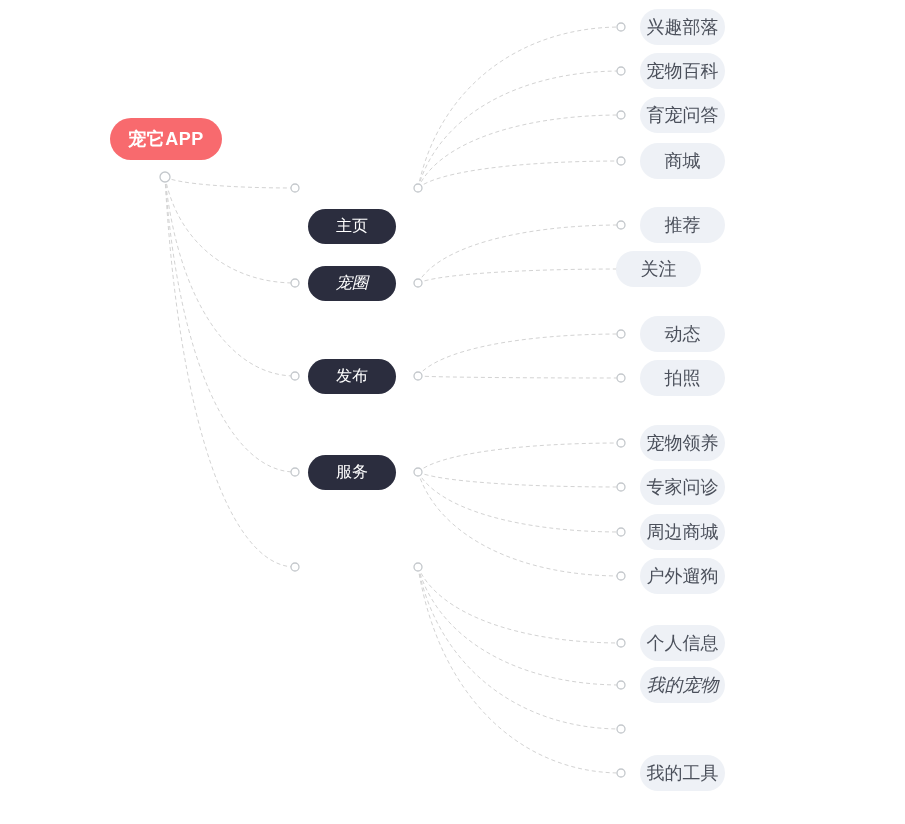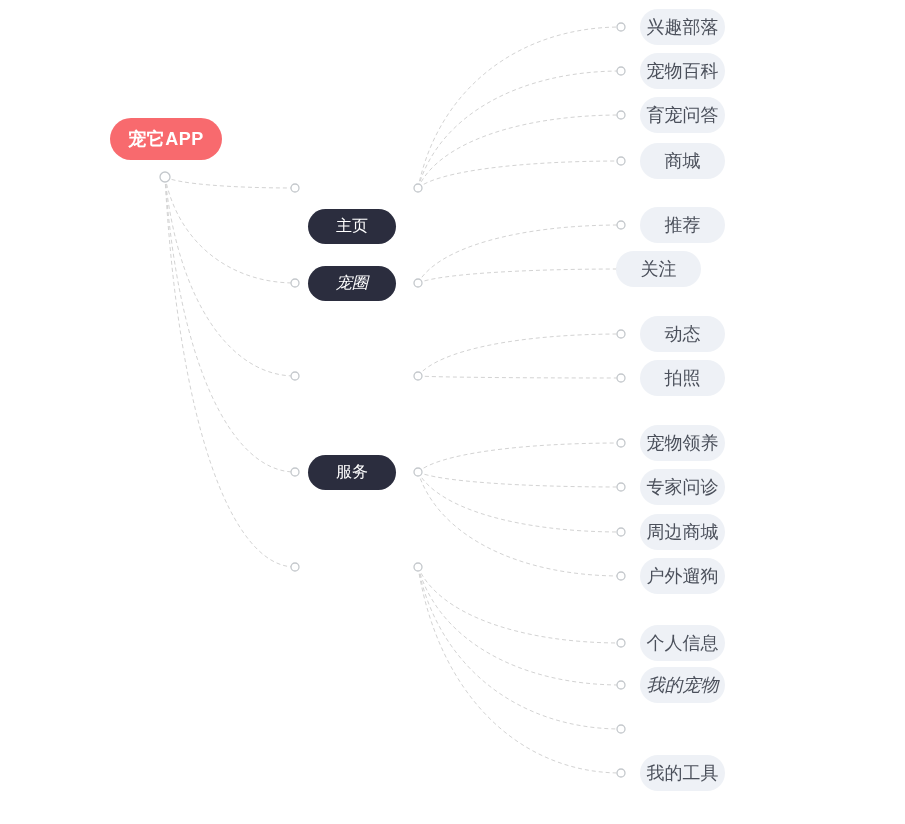--- a/index.html
+++ b/index.html
@@ -115,20 +115,21 @@
       <circle cx="621" cy="643" r="4" fill="#ffffff" stroke="#c4c8cc" stroke-width="1.3"></circle>
       <circle cx="621" cy="685" r="4" fill="#ffffff" stroke="#c4c8cc" stroke-width="1.3"></circle>
       <circle cx="621" cy="729" r="4" fill="#ffffff" stroke="#c4c8cc" stroke-width="1.3"></circle>
       <circle cx="621" cy="773" r="4" fill="#ffffff" stroke="#c4c8cc" stroke-width="1.3"></circle>
     </svg>
 
   <div class="node root" style="left: 110px; top: 118px;">宠它APP</div>
 
   <div class="node branch" style="left: 308px; top: 168px; margin-top: 41px;">主页</div>
   <div class="node branch" style="left: 308px; top: 265.5px; font-style: italic;">宠圈</div>
+  <div class="node branch" style="left: 308px; top: 358.5px;">发布</div>
   <div class="node branch" style="left: 308px; top: 454.5px;">服务</div>
 
   <div class="node leaf" style="left: 640px; top: 9px;">兴趣部落</div>
   <div class="node leaf" style="left: 640px; top: 53px;">宠物百科</div>
   <div class="node leaf" style="left: 640px; top: 97px;">育宠问答</div>
   <div class="node leaf" style="left: 640px; top: 143px;">商城</div>
 
   <div class="node leaf" style="left: 640px; top: 207px;">推荐</div>
   <div class="node leaf" style="left: 616px; top: 251px;">关注</div>
 

